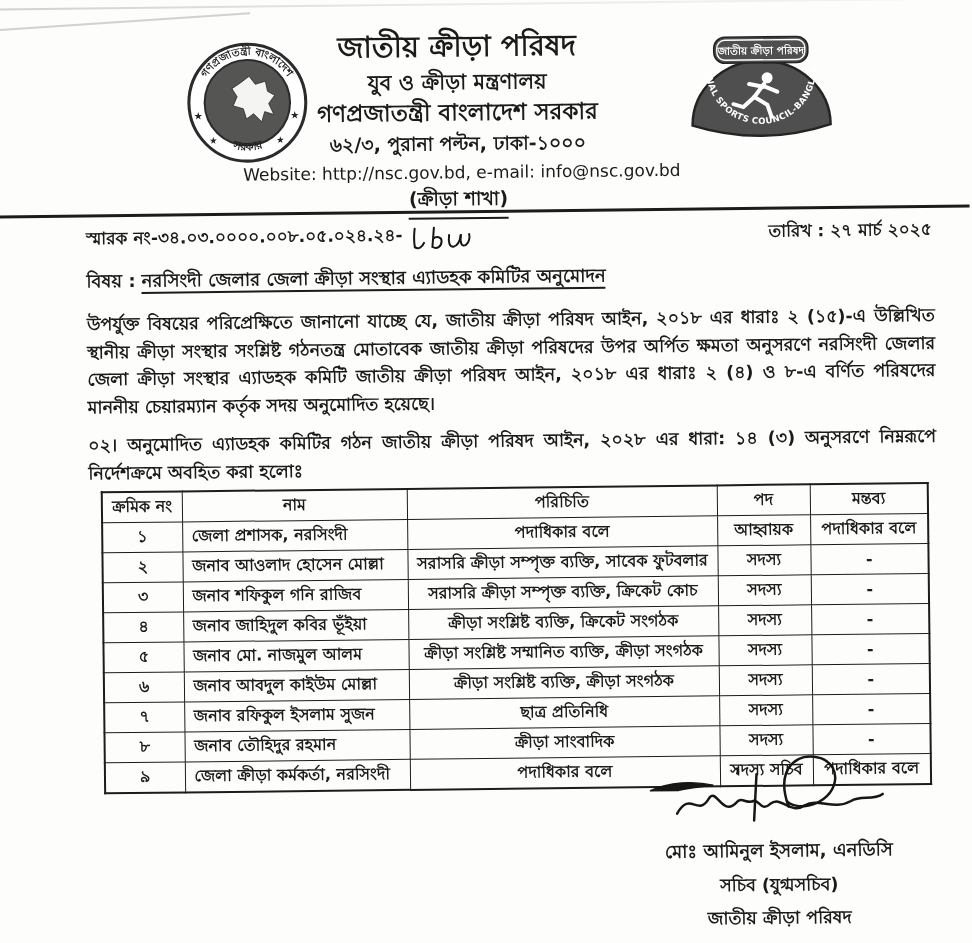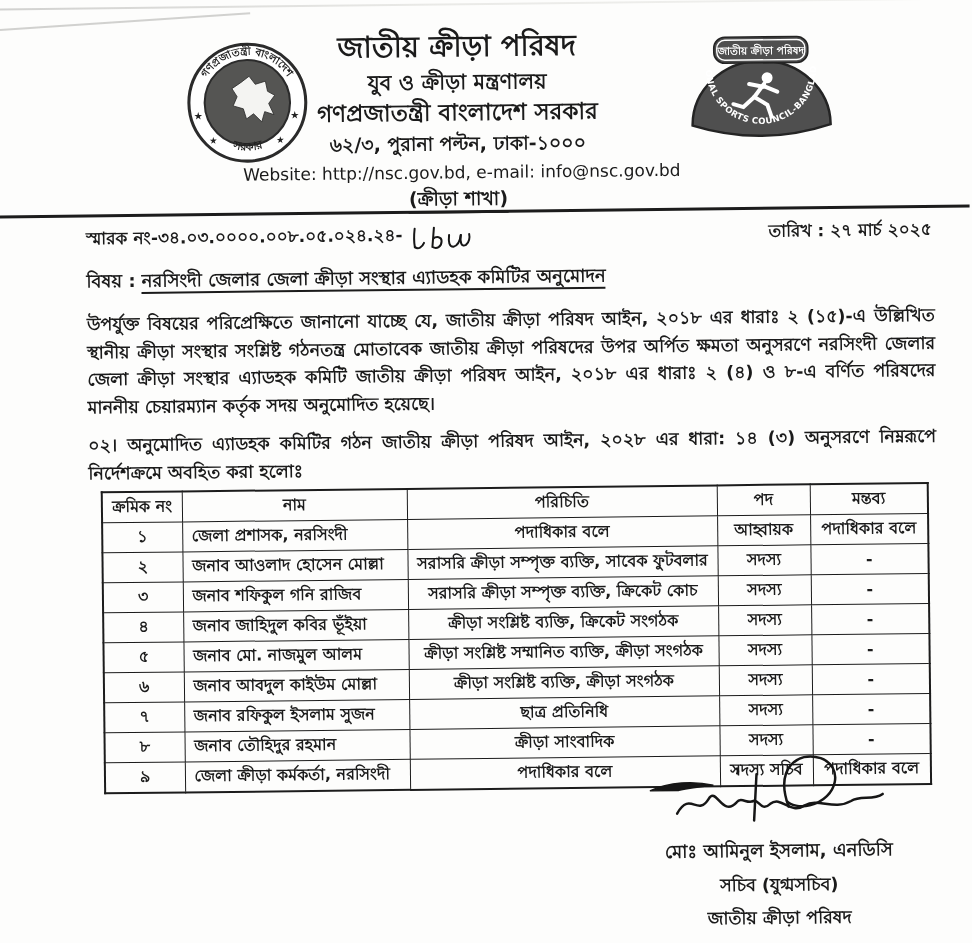--- a/index.html
+++ b/index.html
@@ -20,21 +20,21 @@
 
   
   .seal { position:absolute; left:188px; top:36px; width:126px; height:128px; }
   .head-center { position:absolute; left:246px; top:30px; width:430px; text-align:center; line-height:1.15; }
   .org-name   { font-size:29px; font-weight:700; }
   .ministry   { font-size:21px; font-weight:700; margin-top:7px; }
   .government { font-size:23px; font-weight:700; margin-top:5px; }
   .address    { font-size:19px; font-weight:600; margin-top:7px; }
   .website    { font-size:17px; font-weight:500; margin-top:8px; white-space:nowrap; }
   .branch     { display:inline-block; font-size:19px; font-weight:700; margin-top:6px;
-                border-bottom:2px solid #1b1b1b; padding-bottom:1px; }
+                border-bottom:2px solid #1b1b1b; padding-bottom:7px; }
   .nsc-logo { position:absolute; left:690px; top:34px; width:150px; height:122px; }
 
   .rule { position:absolute; top:210px; left:0; width:100%; height:3px; background:#1c1c1c; }
 
   
   .memo-row { position:absolute; top:221px; left:88px; right:38px;
     display:flex; justify-content:space-between; align-items:flex-start;
     font-size:17px; font-weight:600; }
   .memo-left { display:flex; align-items:flex-end; gap:6px; }
   .hand-num { width:62px; height:30px; margin-bottom:-4px; }

